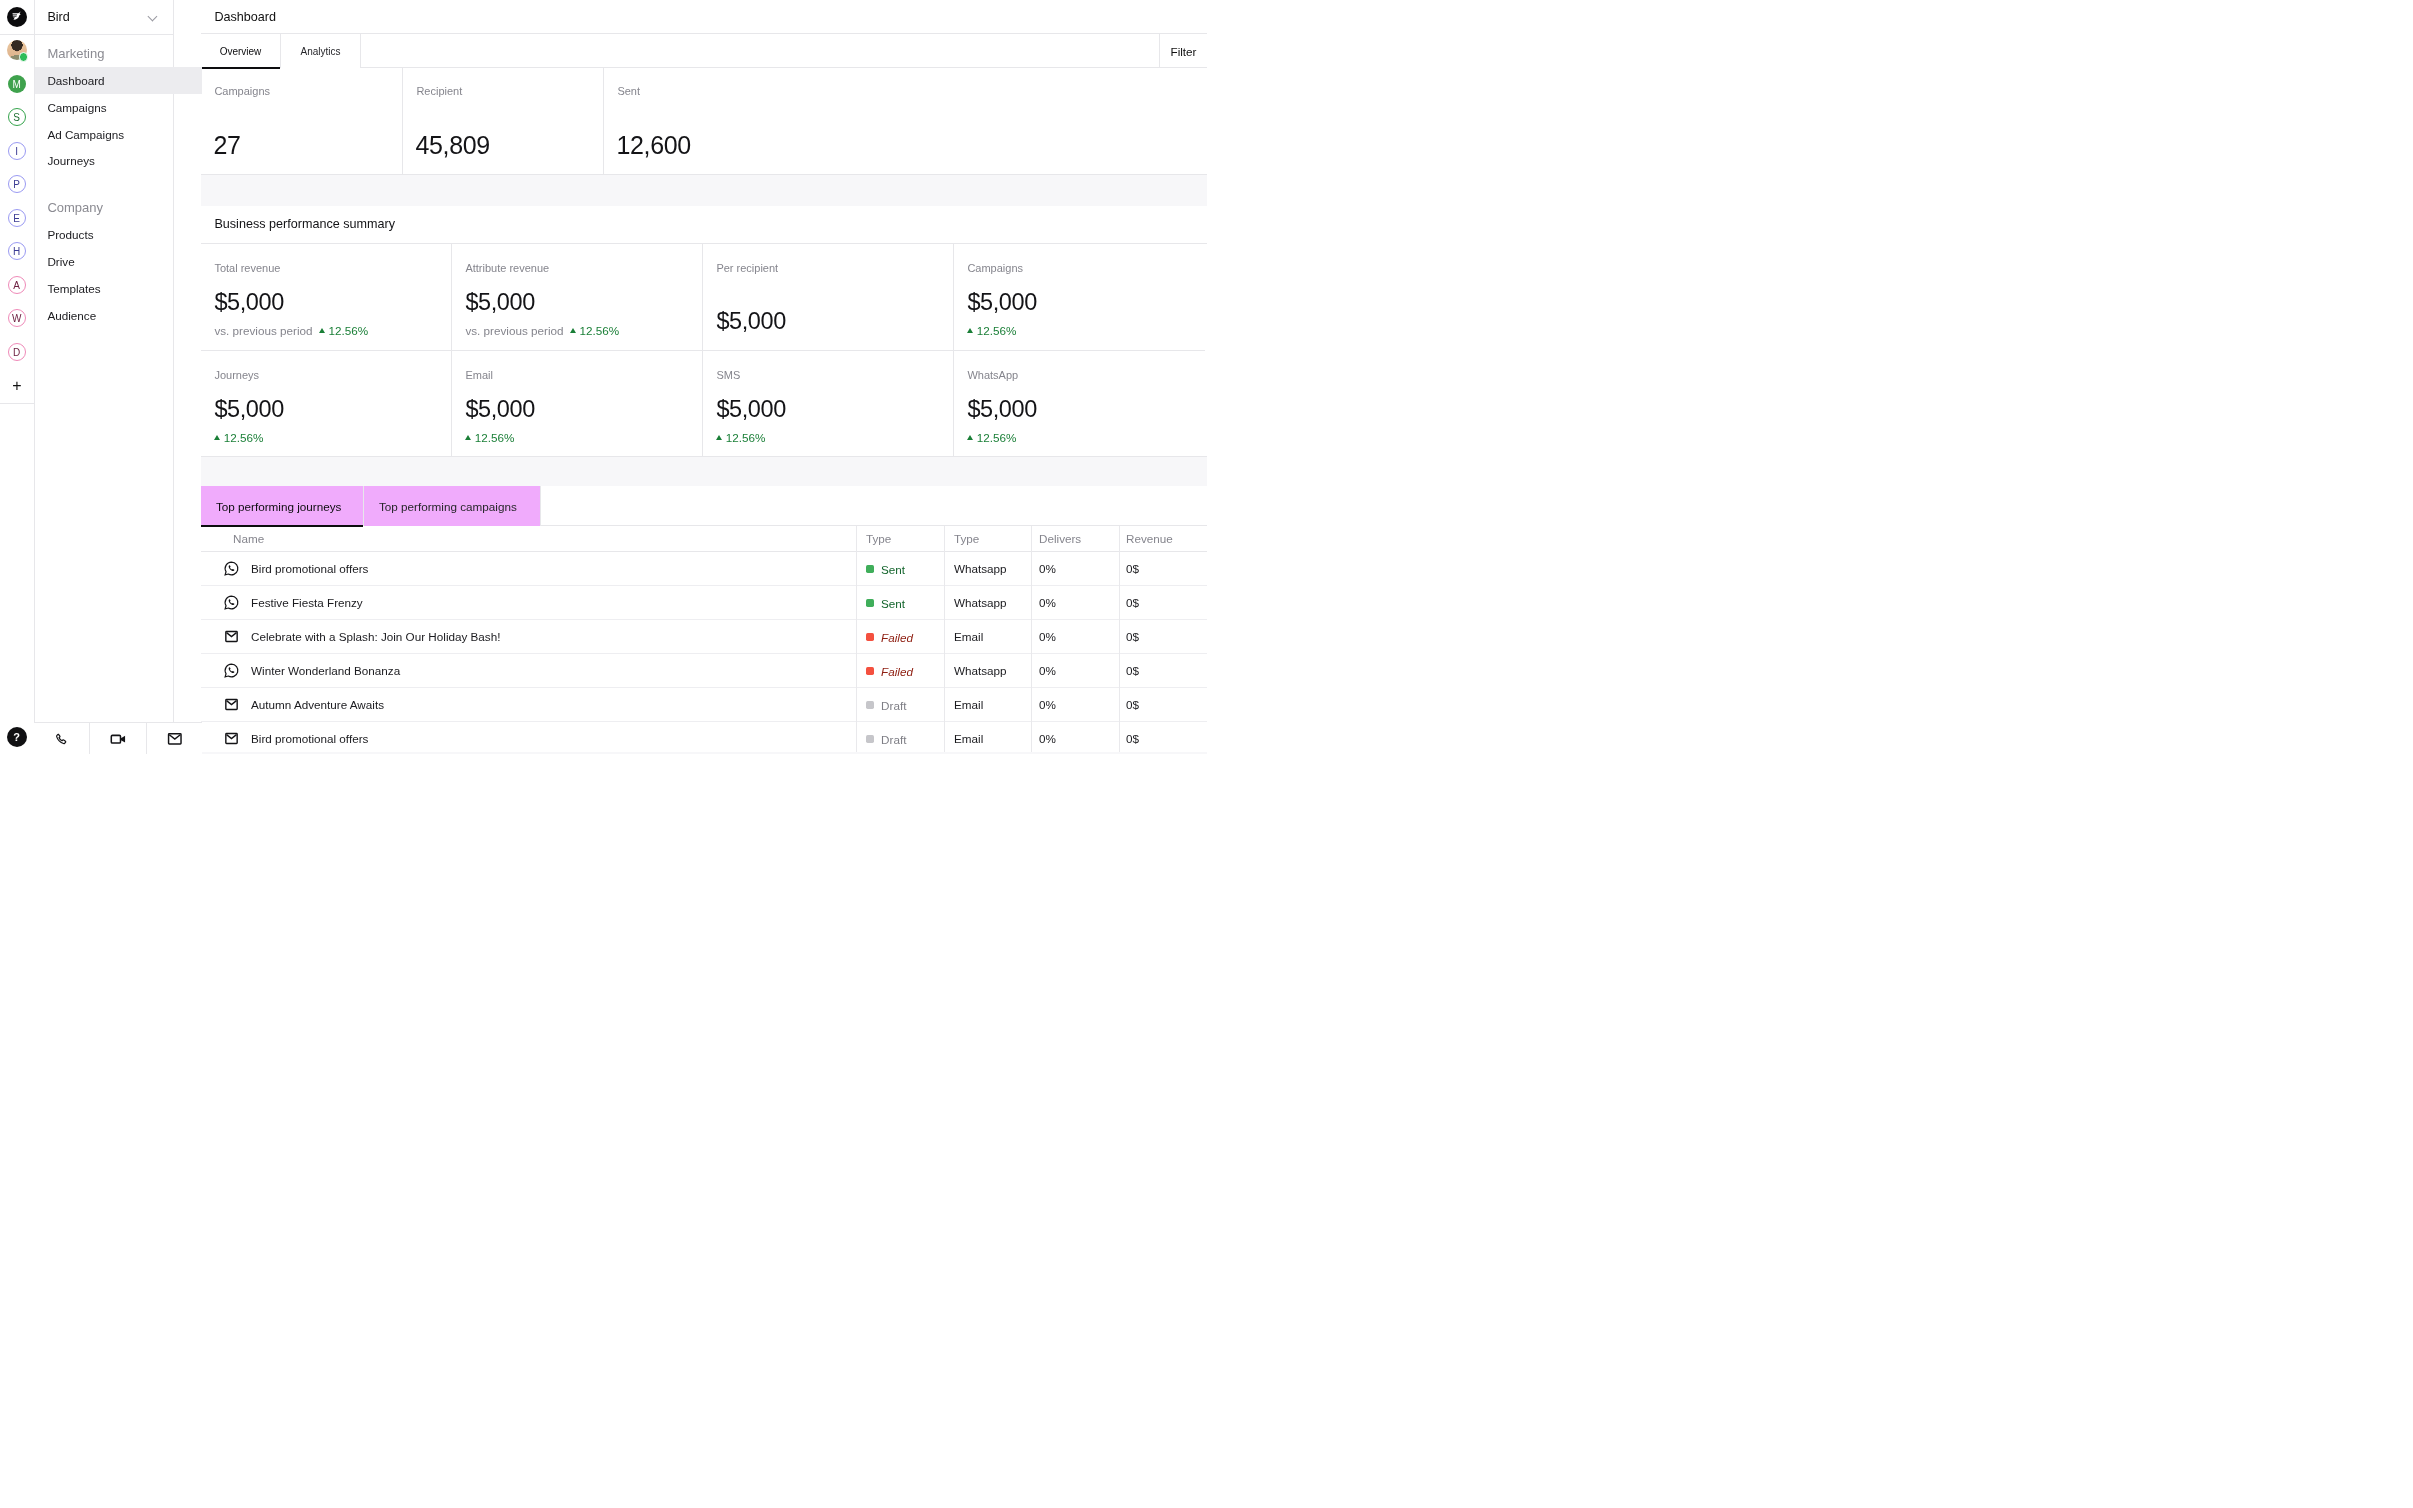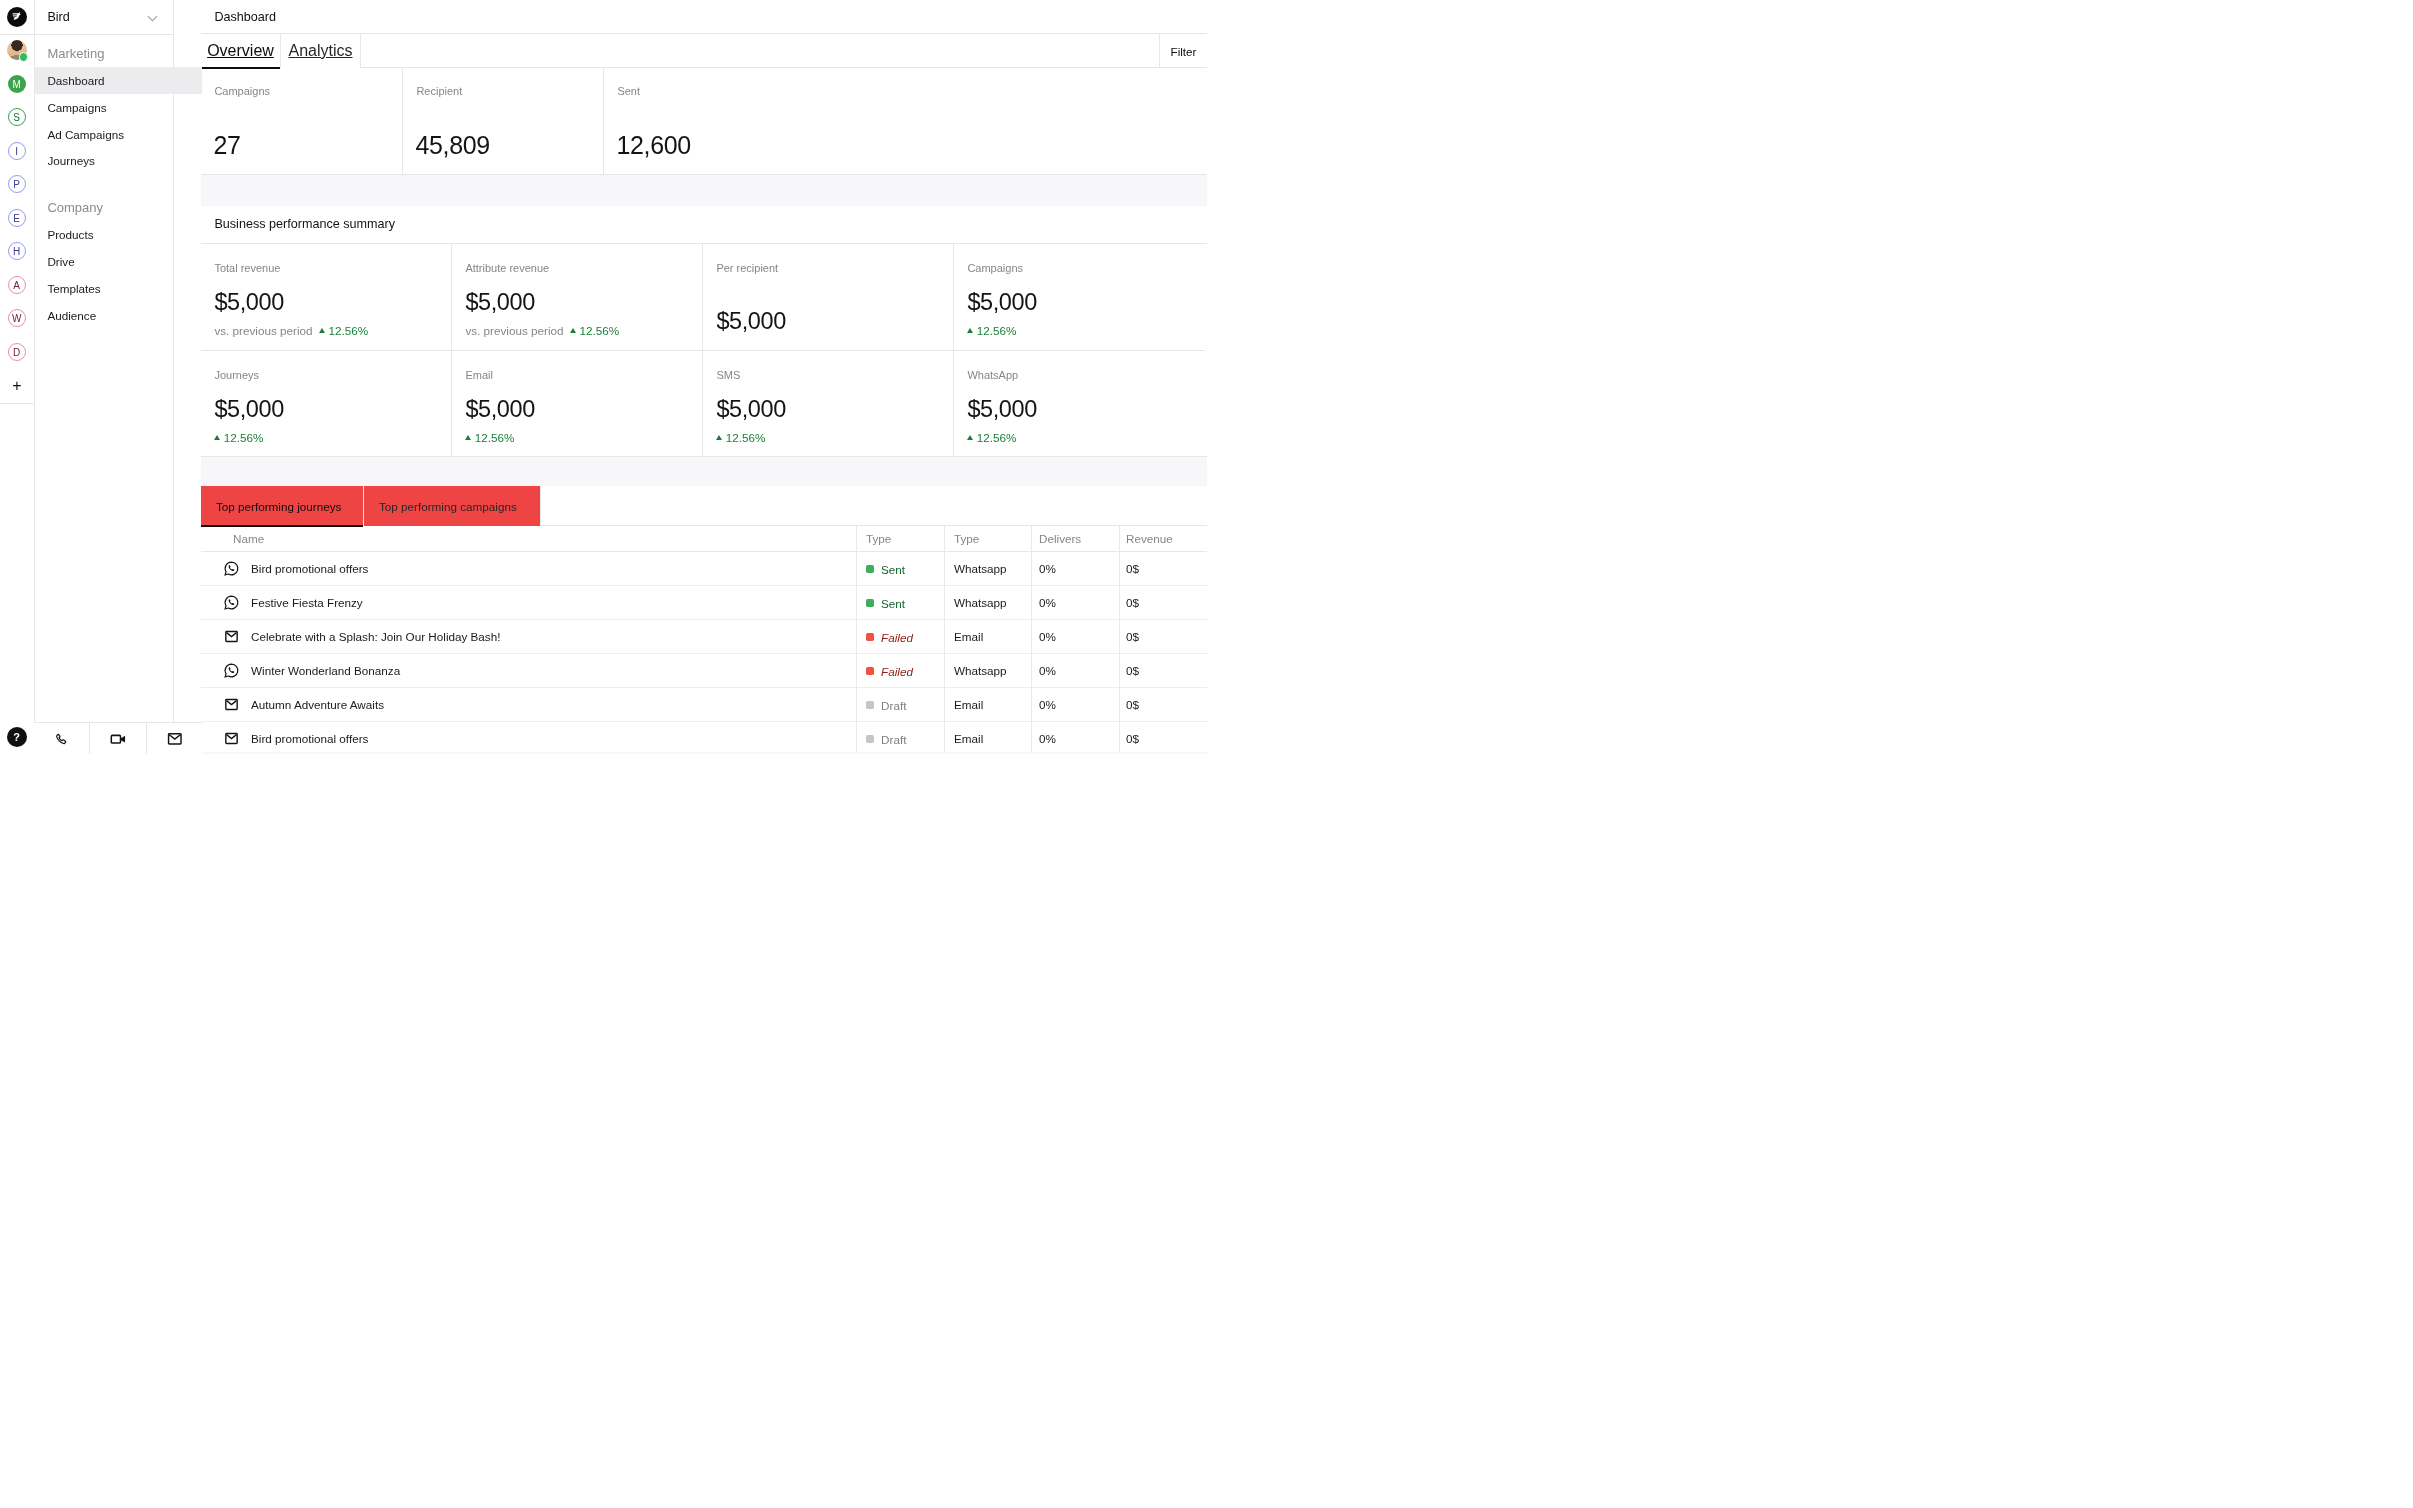--- a/index.html
+++ b/index.html
@@ -48,21 +48,21 @@
   .sf-cell{flex:1;display:flex;align-items:center;justify-content:center;cursor:pointer;}
   .sf-cell + .sf-cell{border-left:0.8px solid #e7e7ea;}
 
   
   .main{position:absolute;left:201px;top:0;width:1006px;height:754px;}
   .titlebar{position:absolute;left:0;top:0;width:1006px;height:34px;border-bottom:0.8px solid #e7e7ea;box-sizing:border-box;}
   .page-title{position:absolute;left:13.4px;top:0;line-height:34px;font-size:12.6px;font-weight:500;color:#111;}
 
   .tabrow{position:absolute;left:0;top:34px;width:1006px;height:34px;border-bottom:0.8px solid #e7e7ea;box-sizing:border-box;}
   .tab{position:absolute;top:0;height:34px;display:flex;align-items:center;justify-content:center;
-      font-size:16px;color:#27272b;border-right:0.8px solid #e7e7ea;box-sizing:border-box;cursor:pointer;background:#fff;text-decoration:underline;}
+      font-size:10px;color:#27272b;border-right:0.8px solid #e7e7ea;box-sizing:border-box;cursor:pointer;background:#fff;}
   .tab.active{font-weight:500;color:#0d0d0f;}
   .tab.active::after{content:"";position:absolute;left:0;bottom:-0.8px;width:100%;height:1.7px;background:#0d0d0f;}
   .filter-cell{position:absolute;right:0;top:0;width:48px;height:34px;border-left:0.8px solid #e7e7ea;box-sizing:border-box;
       display:flex;align-items:center;justify-content:center;font-size:11.7px;color:#111;cursor:pointer;}
 
   .stats{position:absolute;left:0;top:67px;width:1006px;height:108px;display:flex;border-bottom:0.8px solid #e7e7ea;box-sizing:border-box;}
   .stat-card{width:201px;position:relative;box-sizing:border-box;}
   .stat-card + .stat-card{border-left:0.8px solid #e7e7ea;}
   .stat-label{position:absolute;left:13.4px;top:17.6px;font-size:11px;color:#85858d;}
   .stat-value{position:absolute;left:12.6px;top:64px;font-size:25px;color:#141417;letter-spacing:-0.4px;}
@@ -83,21 +83,21 @@
   .g-value{position:absolute;left:13.4px;top:45px;font-size:23.5px;color:#141417;letter-spacing:-0.4px;}
   .g-value.low{top:64px;}
   .g-sub{position:absolute;left:13.4px;top:80px;font-size:11.7px;display:flex;align-items:center;white-space:nowrap;}
   .g-compare{color:#85858d;margin-right:6.7px;}
   .tri{width:0;height:0;border-left:3.4px solid transparent;border-right:3.4px solid transparent;
       border-bottom:5px solid #1a7f37;display:inline-block;margin-right:3.4px;}
   .g-delta{color:#1a7f37;}
 
   .ptabs{position:absolute;left:0;top:486px;width:1006px;height:40px;border-bottom:0.8px solid #e7e7ea;box-sizing:border-box;}
   .ptab{position:absolute;top:0;height:40px;display:flex;align-items:center;padding:0 15px;box-sizing:border-box;
-      font-size:11.7px;color:#27272b;border-right:0.8px solid #e7e7ea;cursor:pointer;background:#ef4444;}
+      font-size:11.7px;color:#27272b;border-right:0.8px solid #e7e7ea;cursor:pointer;background:#f0abfc;}
   .ptab.active{font-weight:500;color:#0d0d0f;}
   .ptab.active::after{content:"";position:absolute;left:0;bottom:-0.8px;width:100%;height:1.7px;background:#0d0d0f;}
 
   .thead{position:absolute;left:0;top:526px;width:1006px;height:26px;border-bottom:0.8px solid #e7e7ea;box-sizing:border-box;}
   .th{position:absolute;top:0;line-height:25px;font-size:11.7px;color:#85858d;}
   .tbody{position:absolute;left:0;top:552px;width:1006px;text-align:center;}
   .trow{position:relative;width:1006px;height:34px;border-bottom:0.8px solid #eeeef1;box-sizing:border-box;cursor:pointer;}
   .c-icon{position:absolute;left:22px;top:8.4px;width:17px;height:17px;color:#141417;}
   .c-icon svg{display:block;}
   .c-name{position:absolute;left:50px;top:0;line-height:34px;font-size:11.7px;color:#1b1b1f;white-space:nowrap;}

